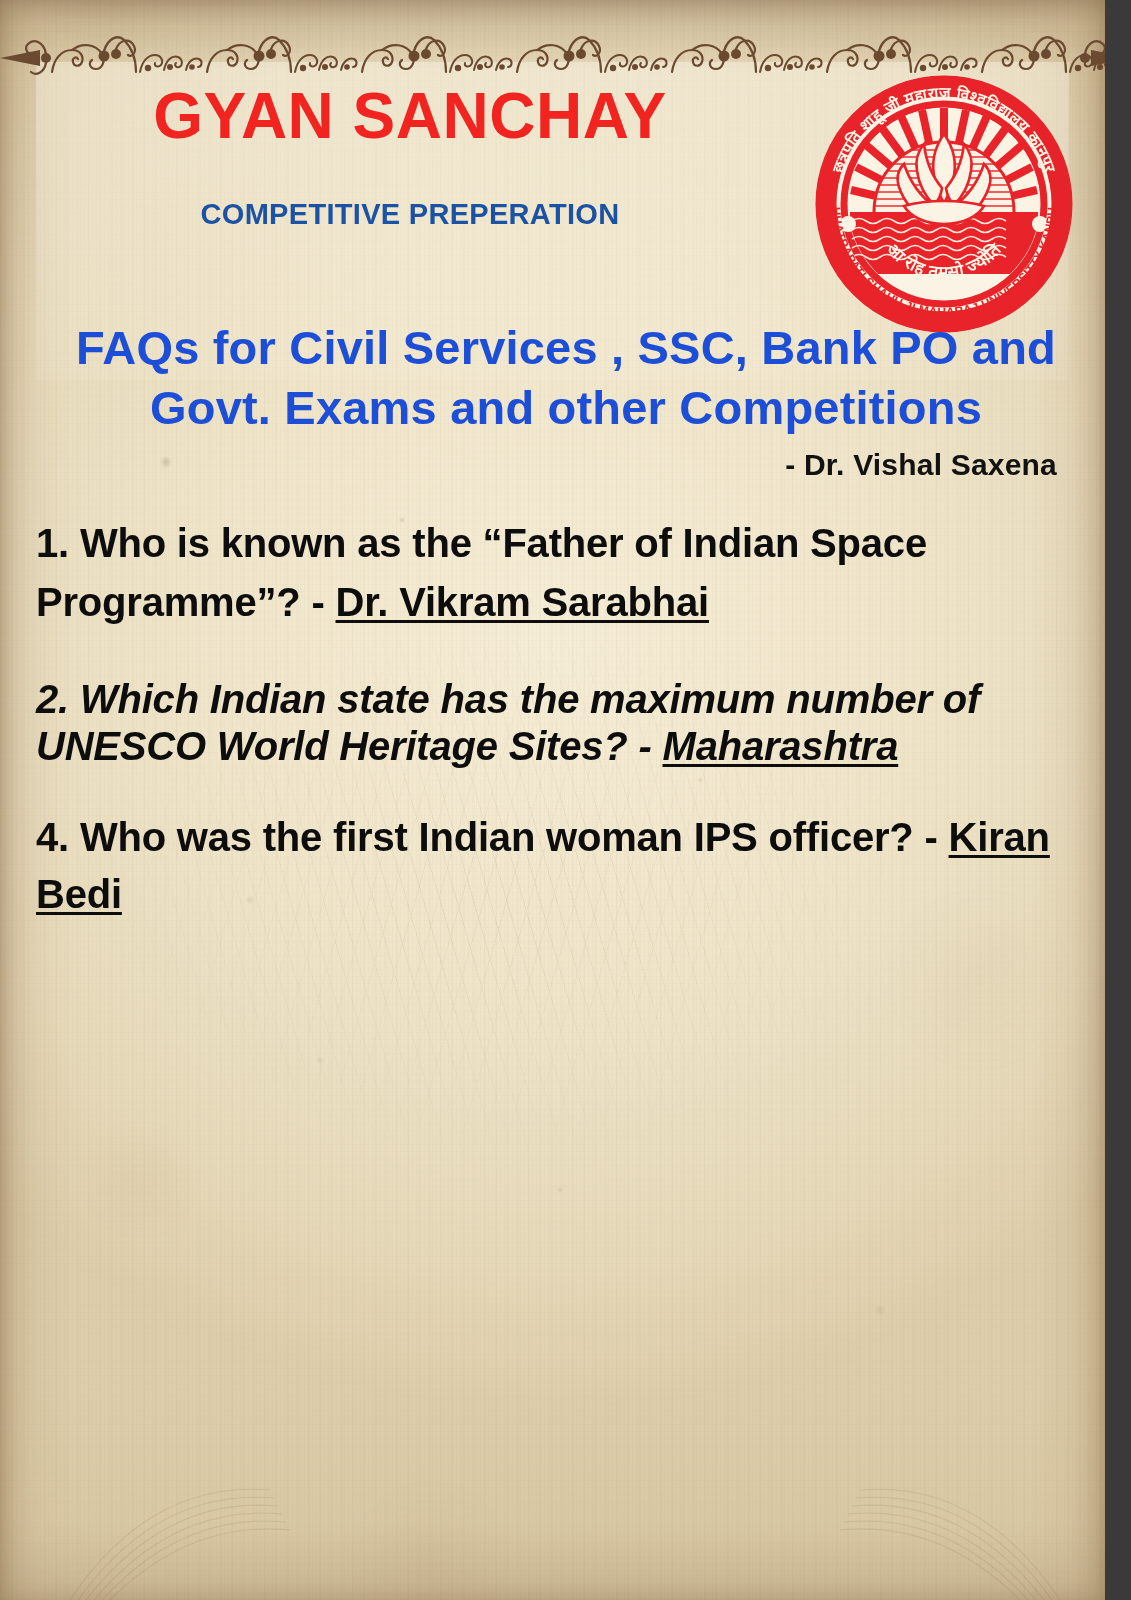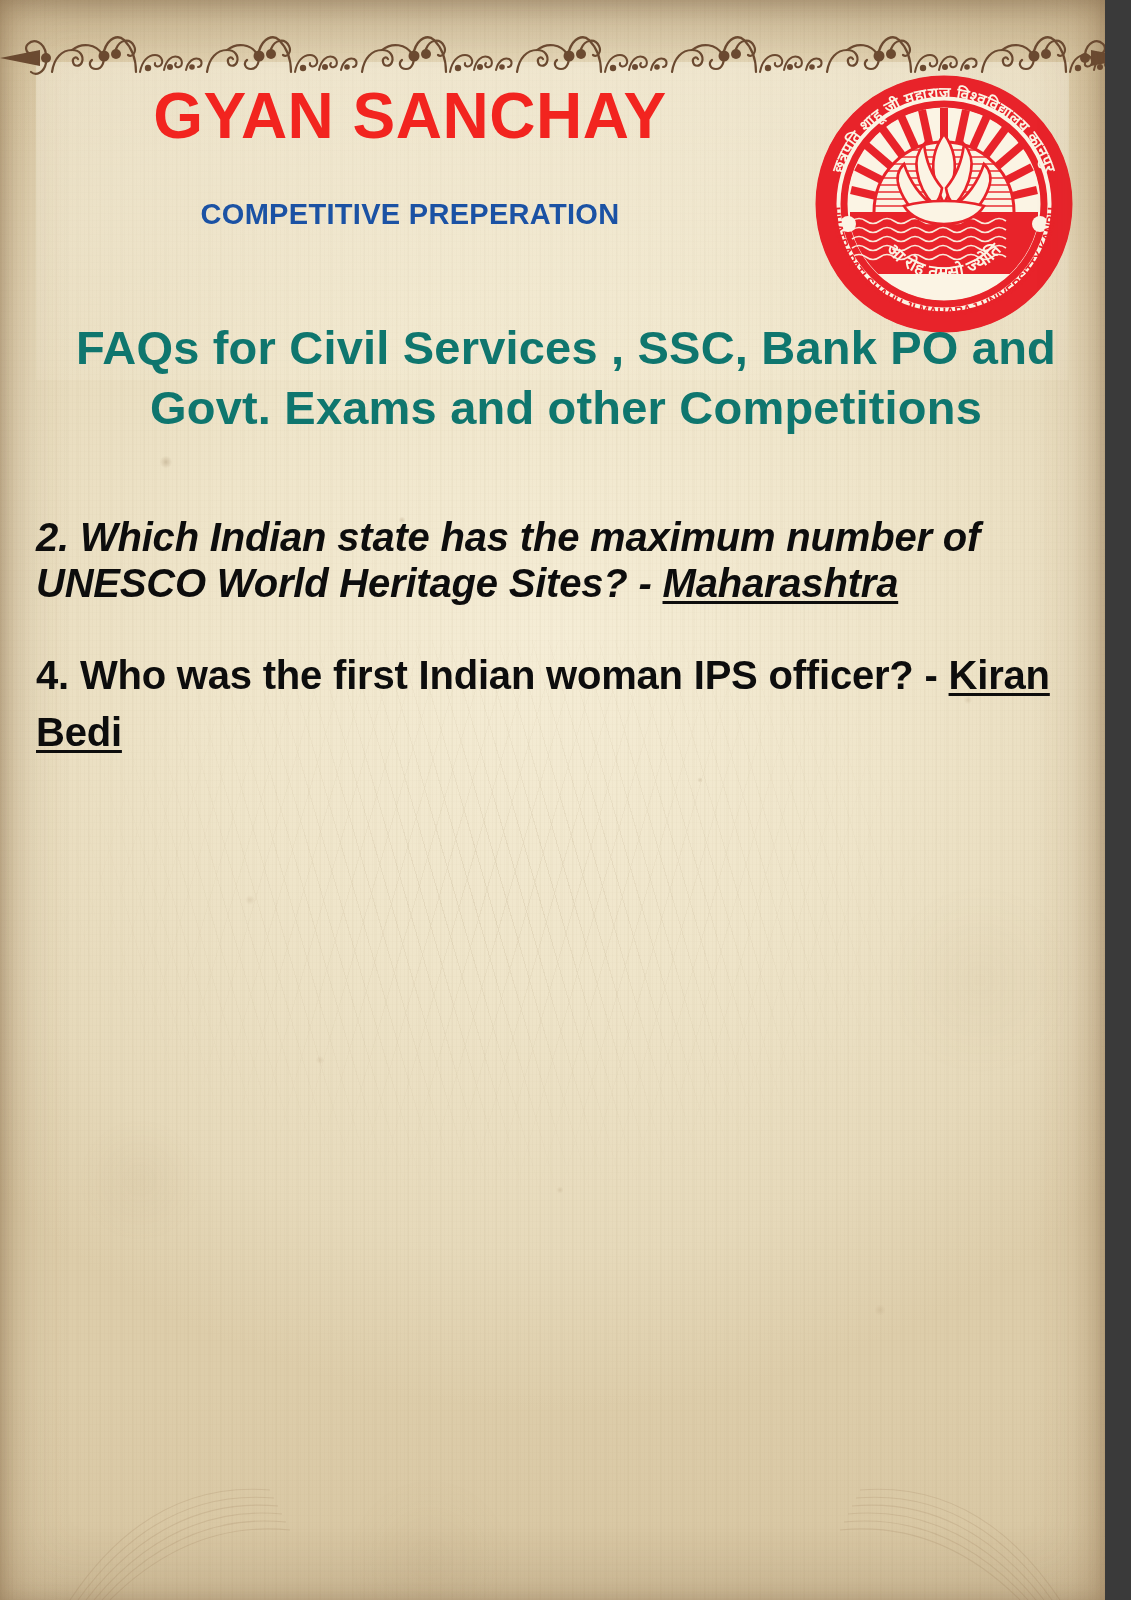--- a/index.html
+++ b/index.html
@@ -188,21 +188,21 @@
     width: 264px;
     height: 264px;
   }
 
   
   .faq-head {
     position: absolute;
     left: 20px; top: 318px;
     width: 1092px;
     text-align: center;
-    color: #0f766e;
+    color: #1d4ed8;
     font-size: 47px;
     font-weight: bold;
     line-height: 1.28;
     letter-spacing: 0.2px;
   }
 
   .author {
     position: absolute;
     right: 48px;
     top: 448px;
@@ -437,23 +437,29 @@
         <textPath href="#mottoArc" startOffset="50%" text-anchor="middle">आ रोह तमसो ज्योति</textPath>
       </text>
     </svg>
   </div>
 
   <div class="faq-head">
     <div>FAQs for Civil Services , SSC, Bank PO and</div>
     <div>Govt. Exams and other Competitions</div>
   </div>
 
+  <div class="author">- Dr. Vishal Saxena</div>
 
   <div class="qa-list">
 
+    <div class="qa-item qa-1">
+      <span>1.</span>
+      <span>Who is known as the “Father of Indian Space Programme”? -</span>
+      <span class="ans">Dr. Vikram Sarabhai</span>
+    </div>
 
     <div class="qa-item qa-2">
       <span>2.</span>
       <span>Which Indian state has the maximum number of UNESCO World Heritage Sites? -</span>
       <span class="ans">Maharashtra</span>
     </div>
 
 
     <div class="qa-item qa-4">
       <span>4.</span>

